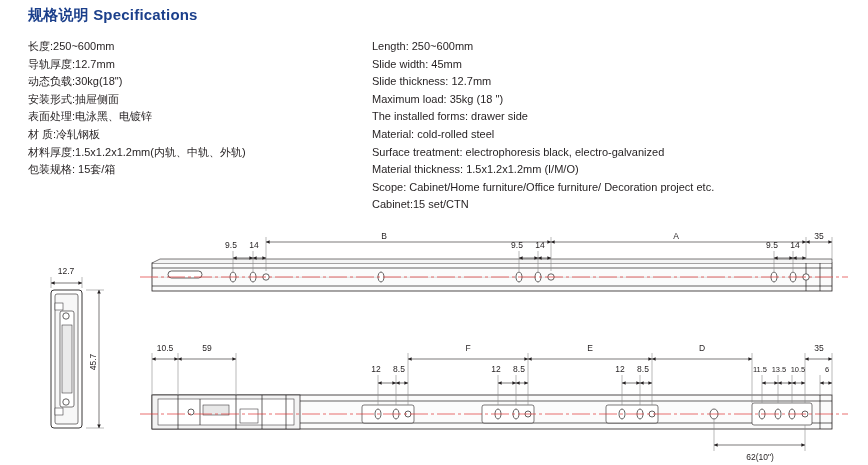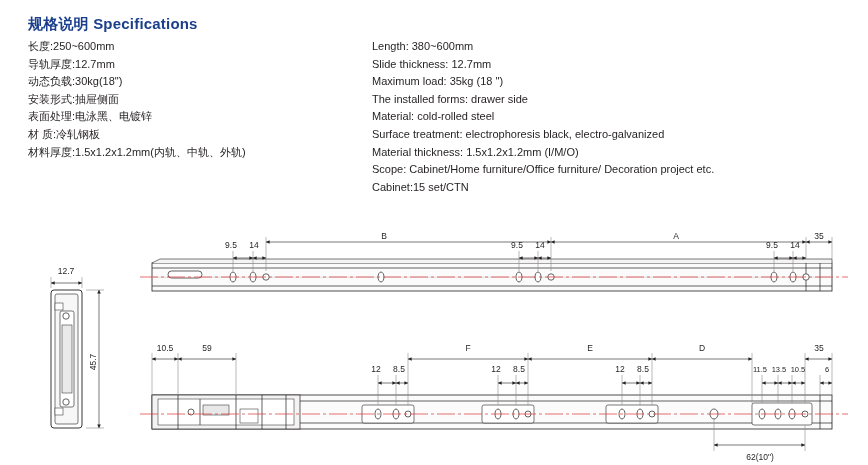--- a/index.html
+++ b/index.html
@@ -11,21 +11,21 @@
     width: 868px;
     height: 465px;
     position: relative;
     font-family: "Liberation Sans", sans-serif;
     color: #231f20;
     overflow: hidden;
   }
   .title {
     position: absolute;
     left: 28px;
-    top: 15px;
+    top: 6px;
     font-size: 15px;
     font-weight: bold;
     color: #1b3f8b;
     letter-spacing: 0.2px;
   }
   .spec-col {
     position: absolute;
     font-size: 11px;
     line-height: 17.6px;
     color: #231f20;
@@ -51,24 +51,26 @@
 <div class="title">规格说明 Specifications</div>
 
 <div class="spec-col cn">
   <div>长度:250~600mm</div>
   <div>导轨厚度:12.7mm</div>
   <div>动态负载:30kg(18")</div>
   <div>安装形式:抽屉侧面</div>
   <div>表面处理:电泳黑、电镀锌</div>
   <div>材 质:冷轧钢板</div>
   <div>材料厚度:1.5x1.2x1.2mm(内轨、中轨、外轨)</div>
+  <div>包装规格: 15套/箱</div>
 </div>
 
 <div class="spec-col en">
-  <div>Length: 380~600mm</div>
+  <div>Length: 250~600mm</div>
+  <div>Slide width: 45mm</div>
   <div>Slide thickness: 12.7mm</div>
   <div>Maximum load: 35kg (18 ")</div>
   <div>The installed forms: drawer side</div>
   <div>Material: cold-rolled steel</div>
   <div>Surface treatment: electrophoresis black, electro-galvanized</div>
   <div>Material thickness: 1.5x1.2x1.2mm (I/M/O)</div>
   <div>Scope: Cabinet/Home furniture/Office furniture/ Decoration project etc.</div>
   <div>Cabinet:15 set/CTN</div>
 </div>
 

